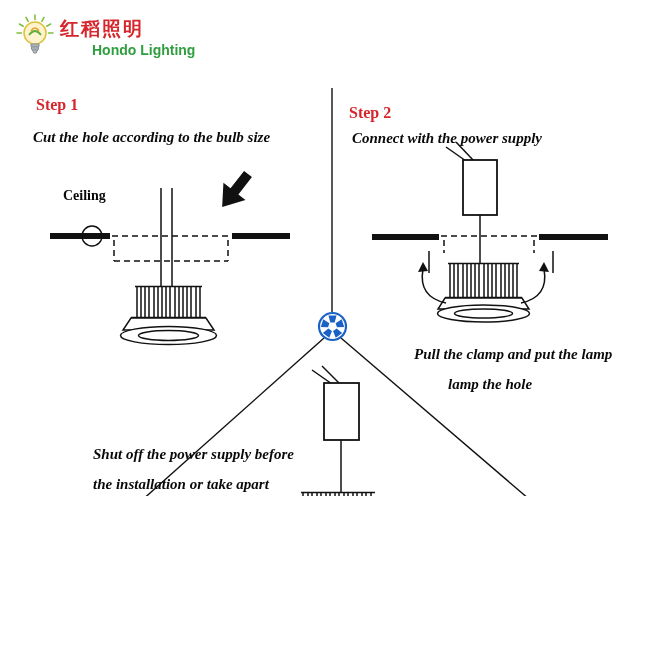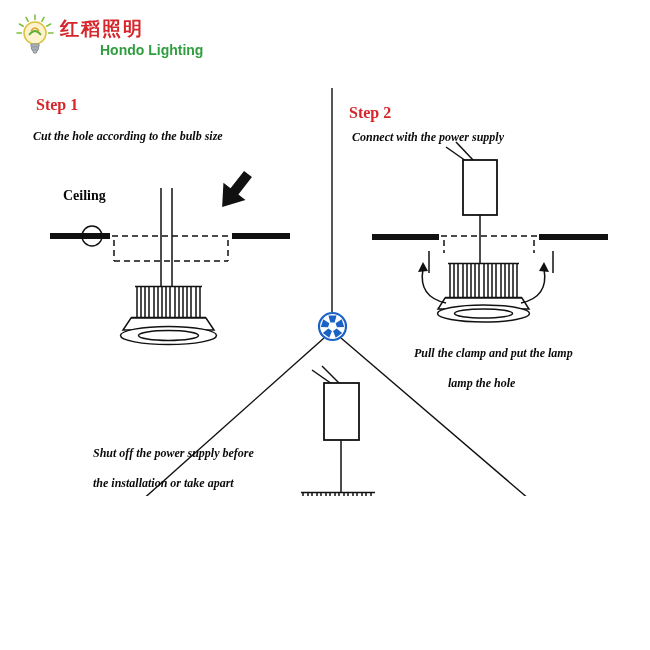--- a/index.html
+++ b/index.html
@@ -1,20 +1,20 @@
 <!DOCTYPE html>
 <html><head>
 <meta charset="utf-8">
 <style>
   html,body{margin:0;padding:0;background:#fff;}
   .page{position:relative;width:650px;height:496px;background:#ffffff;overflow:hidden;
         font-family:"Liberation Serif",serif;}
   .txt{position:absolute;white-space:nowrap;}
   .step-label{color:#d6252b;font-weight:bold;font-size:16px;}
-  .instr{color:#0a0a0a;font-weight:bold;font-style:italic;font-size:12px;}
+  .instr{color:#0a0a0a;font-weight:bold;font-style:italic;font-size:15px;}
   .small-lab{color:#0a0a0a;font-weight:bold;font-size:14px;}
   .brand-cn{color:#d6252b;font-weight:bold;font-size:19px;letter-spacing:2px;
             font-family:"DejaVu Sans",sans-serif;}
   .brand-en{color:#2f9e3f;font-weight:bold;font-size:14px;
             font-family:"Liberation Sans",sans-serif;}
   svg.art{position:absolute;left:0;top:0;}
   svg.logo{position:absolute;left:12px;top:12px;}
 </style>
 </head>
 <body>
@@ -33,21 +33,21 @@
     </g>
     <circle cx="23" cy="21" r="11" fill="#fdf3cf" stroke="#dec23e" stroke-width="1.5"></circle>
     <path d="M17 23 Q23 15 29 23" fill="none" stroke="#5fae3c" stroke-width="1.8"></path>
     <path d="M19 19 Q23 13 27 19" fill="none" stroke="#e0a32e" stroke-width="1.5"></path>
     <rect x="19" y="32" width="8" height="2.2" fill="#b9c0c6" stroke="#878d93" stroke-width="1"></rect>
     <rect x="19.5" y="35" width="7" height="2.2" fill="#b9c0c6" stroke="#878d93" stroke-width="1"></rect>
     <path d="M20.5 38 h5 l-1.2 3 h-2.6 Z" fill="#b9c0c6" stroke="#878d93" stroke-width="1"></path>
   </svg>
 
   <div class="txt brand-cn" style="left:60px;top:16px;">红稻照明</div>
-  <div class="txt brand-en" style="left:69px;top:42px;padding-left:31px;">Hondo Lighting</div>
+  <div class="txt brand-en" style="left:61px;top:42px;padding-left:31px;">Hondo Lighting</div>
 
   <svg class="art" width="650" height="650" viewBox="0 0 650 650">
 
     <g stroke="#111" stroke-width="1.4">
       <line x1="332" y1="88" x2="332" y2="312"></line>
       <line x1="324" y1="338" x2="76" y2="559"></line>
       <line x1="341" y1="338" x2="599" y2="559"></line>
     </g>
 
     <g transform="translate(332.5,326.5)">

